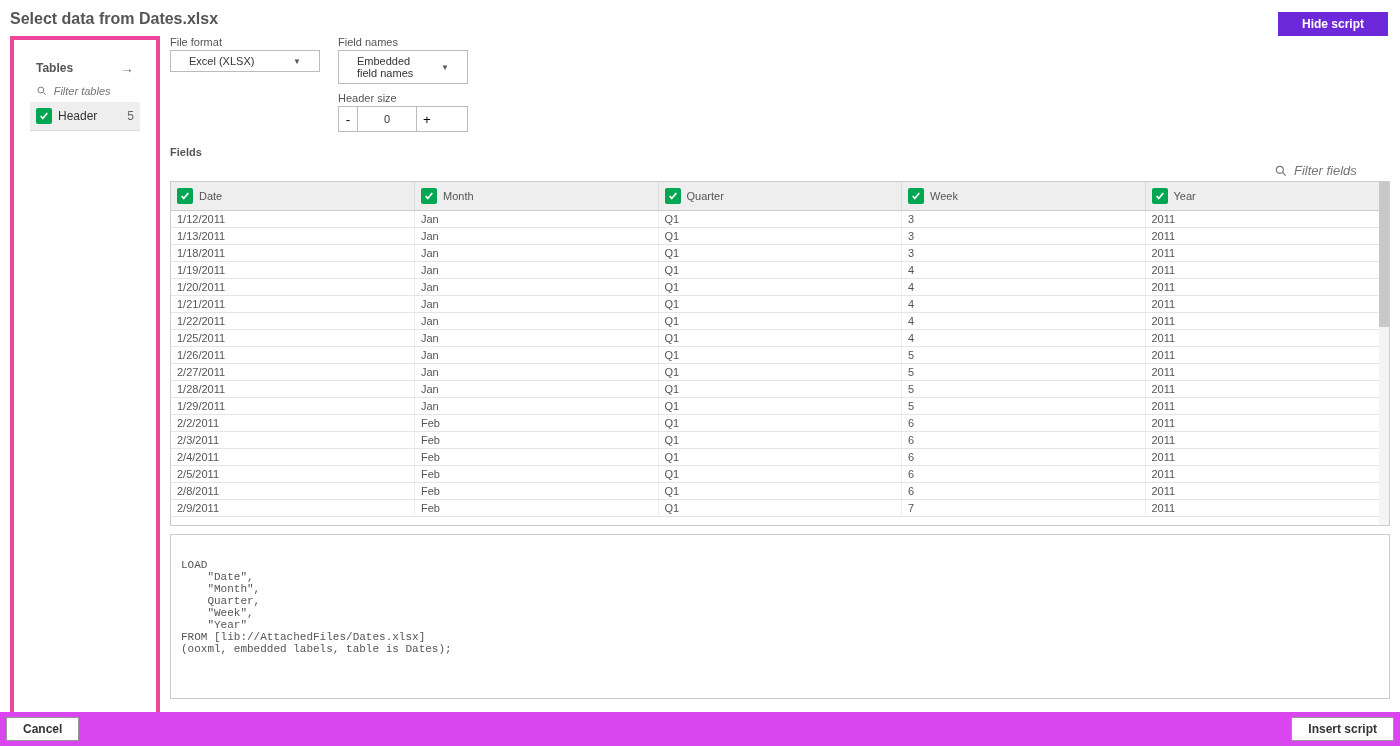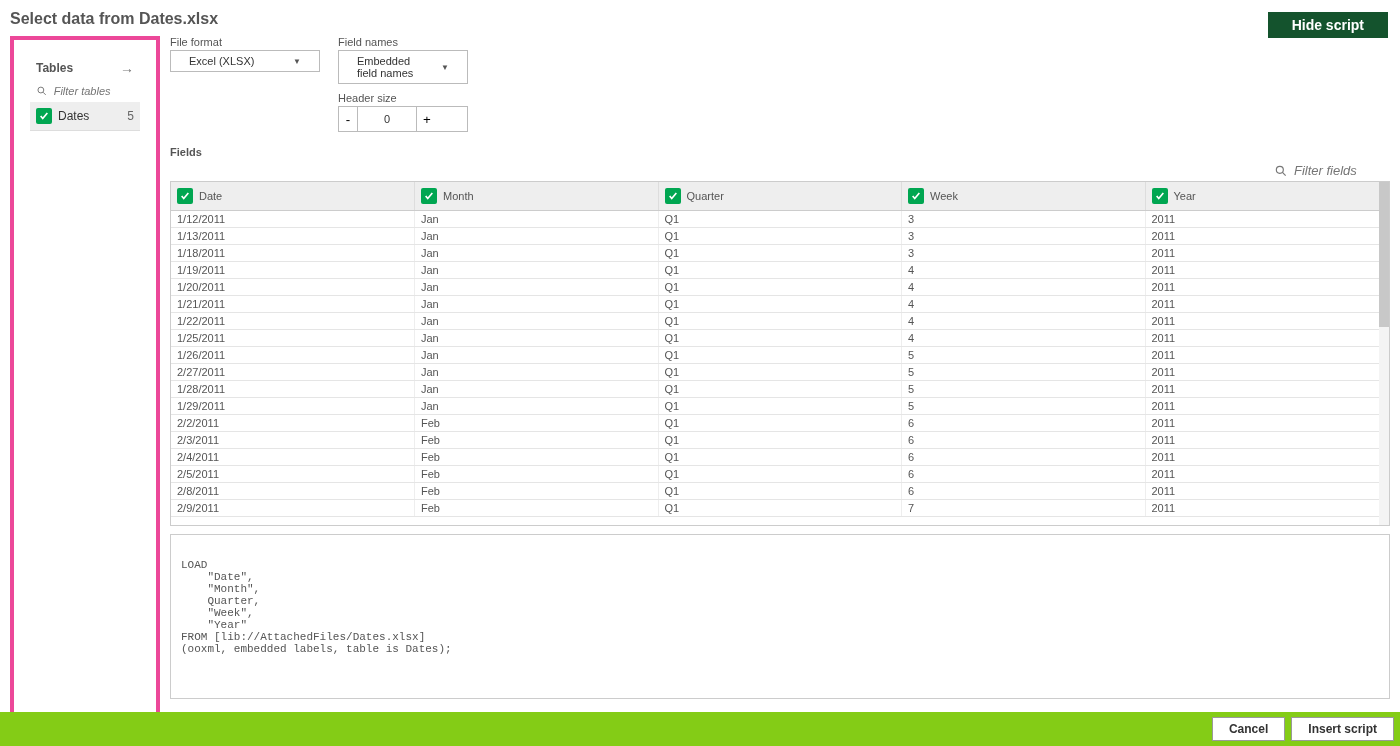--- a/index.html
+++ b/index.html
@@ -1,19 +1,19 @@
 <!DOCTYPE html>
 <html><head>
 <meta charset="utf-8">
 <style>
   * { box-sizing: border-box; }
   html, body { margin:0; padding:0; font-family: Arial, Helvetica, sans-serif; font-size:12px; color:#333; background:#fff; width:1400px; height:746px; overflow:hidden;}
   .top { position:relative; height:712px; padding:10px; }
   .title { font-size:16px; font-weight:600; color:#555; margin-bottom:8px;}
-  .hide-script { position:absolute; right:12px; top:12px; background:#14532d; color:#fff; border:none; padding:5px 24px; font-size:14px; font-weight:600; cursor:pointer;}
+  .hide-script { position:absolute; right:12px; top:12px; background:#6d28d9; color:#fff; border:none; padding:5px 24px; font-size:12px; font-weight:600; cursor:pointer;}
   
   .body-cols { display:flex; gap:10px; }
   
   
   .tables-panel { width:150px; border:4px solid #ec4899; height:740px; padding:16px; }
   .tables-header { display:flex; justify-content:space-between; align-items:center; padding:4px 6px; font-weight:600; color:#555;}
   .tables-header .arrow { color:#777; font-size:14px;}
   .filter-tables { display:flex; align-items:center; padding:4px 6px; gap:4px; color:#999;}
   .filter-tables input { border:none; outline:none; font-style:italic; color:#999; width:100%; font-size:11px;}
   .table-item { display:flex; align-items:center; justify-content:space-between; padding:6px 6px; background:#eee; border-bottom:1px solid #ddd;}
@@ -46,21 +46,21 @@
   table.data th { background:#eee; text-align:left; font-weight:normal; font-size:11px; color:#555; padding:6px; border-bottom:1px solid #ccc; border-right:1px solid #ddd;}
   table.data th .th-inner { display:flex; align-items:center; gap:6px;}
   table.data td { font-size:11px; color:#555; padding:2px 6px; border-bottom:1px solid #e5e5e5; border-right:1px solid #eee; height:15.5px;}
   
   .fake-scroll { position:absolute; right:0; top:0; bottom:0; width:10px; background:#f4f4f4;}
   .fake-scroll .thumb { position:absolute; left:0; right:0; top:0; height:145px; background:#c8c8c8;}
   
   .script-box { border:1px solid #ccc; margin-top:8px; height:165px; padding:24px 10px; font-family: "Courier New", monospace; font-size:11px; color:#555; white-space:pre; overflow:hidden;}
   
   
-  .bottom-bar { position:absolute; left:0; right:0; bottom:0; height:34px; background:#84cc16; display:flex; align-items:center; justify-content:flex-end; gap:6px; padding:0 6px;}
+  .bottom-bar { position:absolute; left:0; right:0; bottom:0; height:34px; background:#d946ef; display:flex; align-items:center; justify-content:space-between; gap:6px; padding:0 6px;}
   .bottom-bar button { background:#fff; border:1px solid #999; color:#333; font-size:12px; font-weight:600; padding:4px 16px; cursor:pointer;}
   
   .search-icon { width:14px; height:14px; stroke:#777; }
 </style>
 </head>
 <body>
 
 <div class="top">
   <div class="title">Select data from Dates.xlsx</div>
   <button class="hide-script">Hide script</button>
@@ -80,21 +80,21 @@
         <input placeholder="Filter tables" style="">
       </div>
       <div id="tables-list">
           <div class="table-item">
             <div class="left">
               <span class="chk">
                 <svg viewBox="0 0 24 24" fill="none" stroke="#fff" stroke-width="4">
                   <polyline points="4,12 9,18 20,5"></polyline>
                 </svg>
               </span>
-              <span>Dates</span>
+              <span>Header</span>
             </div>
             <span class="count">5</span>
           </div>
         </div>
     </div>
 
     <div class="main-panel">
       <div class="top-controls">
         <div class="ctrl-group">
           <label>File format</label>

